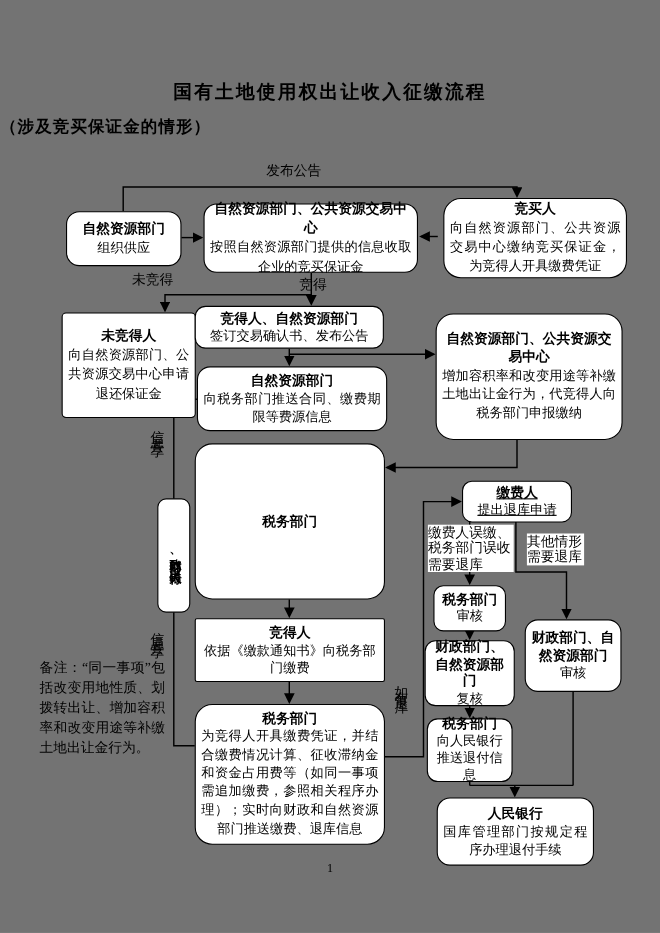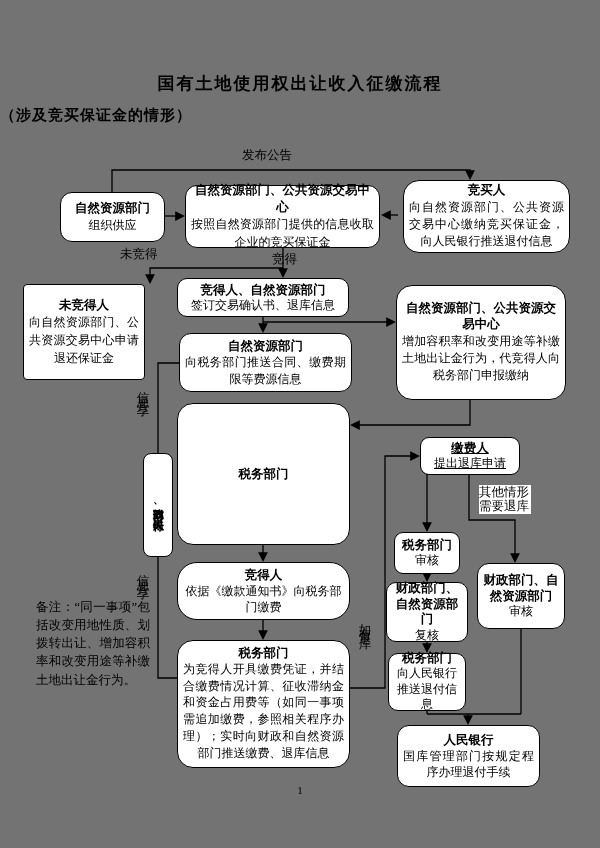--- a/index.html
+++ b/index.html
@@ -82,45 +82,46 @@
       <path d="M179,363 L158,363 L158,678 L177,678"></path>
     </g>
   </svg>
 
   <div class="lbl" style="left:232px;top:148px;width:70px;text-align:center;">发布公告</div>
   <div class="lbl" style="left:120px;top:247px;width:52px;">未竞得</div>
   <div class="lbl" style="left:272px;top:252px;width:36px;">竞得</div>
   <div class="vlbl" style="left:134px;top:381px;height:82px;">信息共享</div>
   <div class="vlbl" style="left:134px;top:564px;height:82px;">信息共享</div>
   <div class="vlbl" style="left:356px;top:614px;height:92px;">如有退库</div>
+  <div class="lbl whitebg" style="left:389px;top:477px;width:78px;">缴费人误缴、税务部门误收需要退库</div>
   <div class="lbl whitebg" style="left:479px;top:485px;width:52px;">其他情形需要退库</div>
 
   <div class="box" style="left:60px;top:192px;width:105px;height:50px;">
     <div class="box-title">自然资源部门</div>
     <div class="box-body">组织供应</div>
   </div>
 
   <div class="box" style="left:185px;top:185px;width:195px;height:63px;">
     <div class="box-title">自然资源部门、公共资源交易中心</div>
     <div class="box-body just">按照自然资源部门提供的信息收取企业的竞买保证金</div>
   </div>
 
   <div class="box" style="left:392px;top:180px;width:167px;height:73px;border-radius:16px;margin-left:11px;">
     <div class="box-title">竞买人</div>
-    <div class="box-body just" style="line-height:1.45;">向自然资源部门、公共资源交易中心缴纳竞买保证金，向人民银行推送退付信息</div>
+    <div class="box-body just" style="line-height:1.45;">向自然资源部门、公共资源交易中心缴纳竞买保证金，为竞得人开具缴费凭证</div>
   </div>
 
-  <div class="box" style="left:23px;top:284px;width:122px;height:96px;border-radius:4px;">
+  <div class="box" style="left:56px;top:284px;width:122px;height:96px;border-radius:4px;">
     <div class="box-title">未竞得人</div>
     <div class="box-body just">向自然资源部门、公共资源交易中心申请退还保证金</div>
   </div>
 
   <div class="box" style="left:177px;top:278px;width:172px;height:39px;border-radius:10px;">
     <div class="box-title" style="line-height:1.2;">竞得人、自然资源部门</div>
-    <div class="box-body" style="line-height:1.25;">签订交易确认书、退库信息</div>
+    <div class="box-body" style="line-height:1.25;">签订交易确认书、发布公告</div>
   </div>
 
   <div class="box" style="left:179px;top:333px;width:173px;height:59px;">
     <div class="box-title">自然资源部门</div>
     <div class="box-body just" style="line-height:1.35;">向税务部门推送合同、缴费期限等费源信息</div>
   </div>
 
   <div class="box" style="left:396px;top:285px;width:170px;height:115px;border-radius:16px;">
     <div class="box-title">自然资源部门、公共资源交易中心</div>
     <div class="box-body just" style="line-height:1.45;">增加容积率和改变用途等补缴土地出让金行为，代竞得人向税务部门申报缴纳</div>
@@ -153,21 +154,21 @@
   <div class="box" style="left:477px;top:563px;width:88px;height:66px;border-radius:12px;">
     <div class="box-title" style="line-height:1.3;">财政部门、自然资源部门</div>
     <div class="box-body" style="line-height:1.3;">审核</div>
   </div>
 
   <div class="box" style="left:397px;top:725px;width:143px;height:62px;border-radius:12px;">
     <div class="box-title">人民银行</div>
     <div class="box-body just" style="line-height:1.35;">国库管理部门按规定程序办理退付手续</div>
   </div>
 
-  <div class="box" style="left:177px;top:562px;width:173px;height:58px;border-radius:20px;">
+  <div class="box" style="left:177px;top:562px;width:173px;height:58px;border-radius:2px;">
     <div class="box-title">竞得人</div>
     <div class="box-body" style="line-height:1.35;">依据《缴款通知书》向税务部门缴费</div>
   </div>
 
   <div class="box" style="left:177px;top:640px;width:173px;height:128px;border-radius:16px;">
     <div class="box-title" style="line-height:1.15;">税务部门</div>
     <div class="box-body just" style="line-height:1.4;">为竞得人开具缴费凭证，并结合缴费情况计算、征收滞纳金和资金占用费等（如同一事项需追加缴费，参照相关程序办理）；实时向财政和自然资源部门推送缴费、退库信息</div>
   </div>
 
   <div class="vbox" style="left:143px;top:453px;width:30px;height:104px;">财政部门、人民银行</div>

